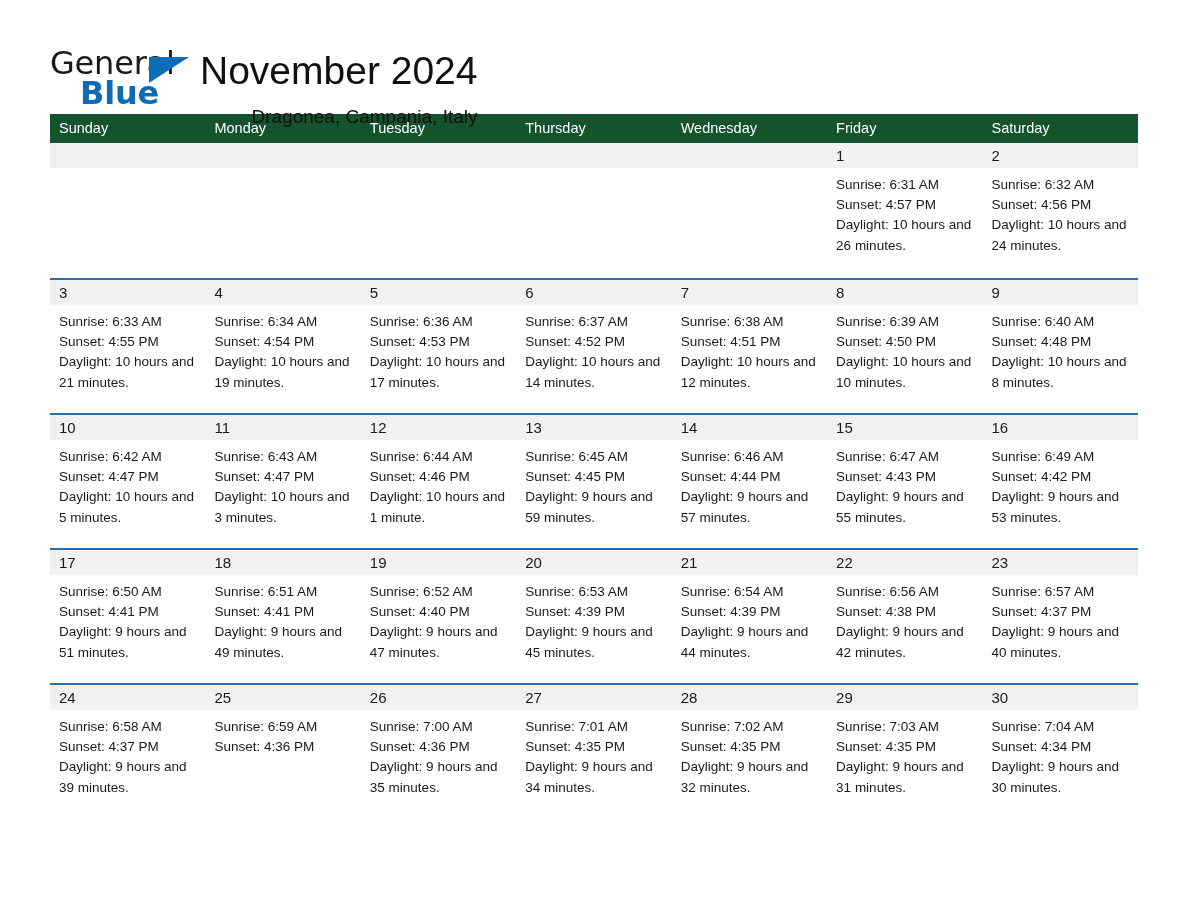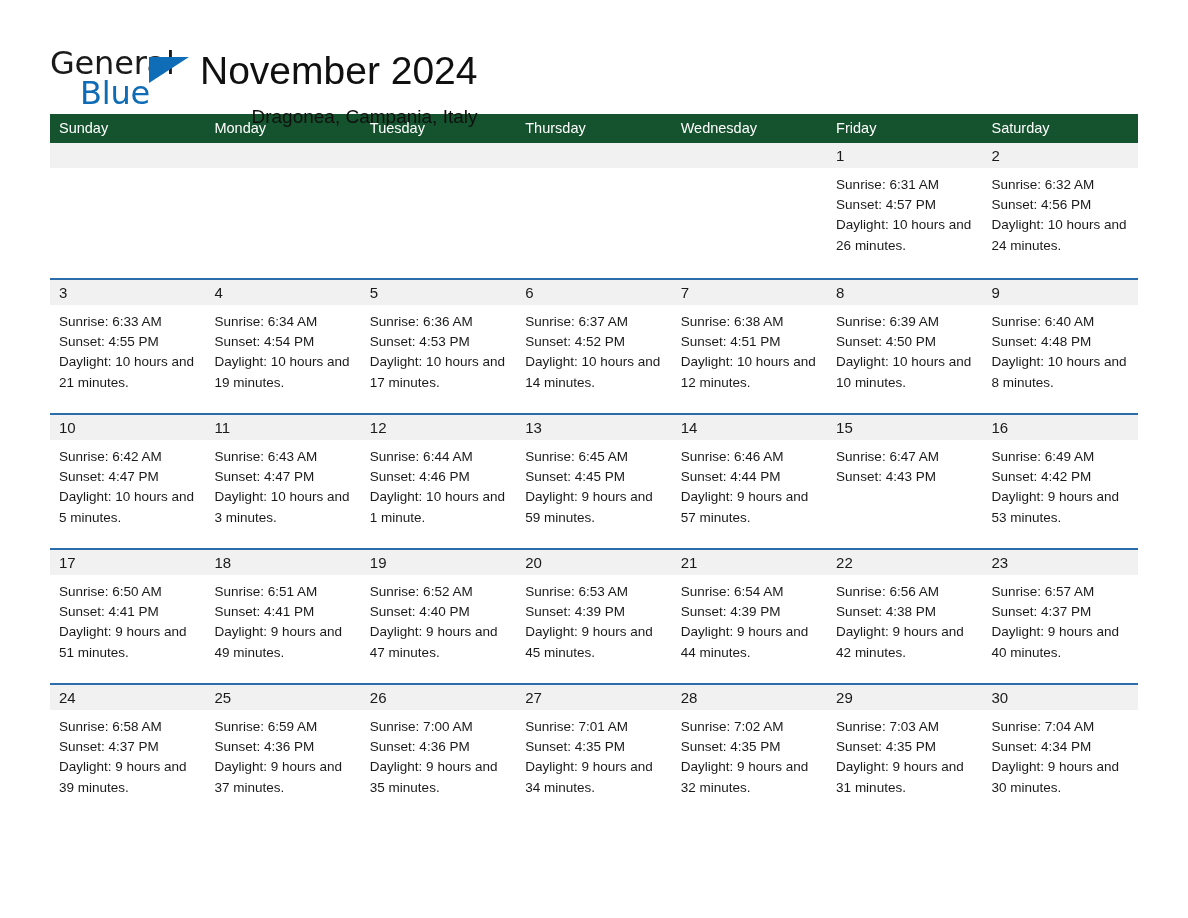--- a/index.html
+++ b/index.html
@@ -49,21 +49,21 @@
   }
   .logo-blue {
     position: absolute;
     left: 30px;
     top: 30px;
     font-size: 32px;
     line-height: 34px;
     letter-spacing: -0.2px;
     color: #0d6cb5;
     font-family: "DejaVu Sans", sans-serif;
-    font-weight: 400;
+    font-weight: 700;
   }
   .logo-flag {
     position: absolute;
     left: 99px;
     top: 11px;
     width: 0;
     height: 0;
     border-left: 40px solid #0f6cb6;
     border-bottom: 26px solid transparent;
   }
@@ -309,20 +309,21 @@
               <div>Sunrise: 6:46 AM</div>
               <div>Sunset: 4:44 PM</div>
               <div class="daylight-line">Daylight: 9 hours and 57 minutes.</div>
             </div>
           </div>
           <div class="day-cell">
             <div class="day-number-band">15</div>
             <div class="day-info">
               <div>Sunrise: 6:47 AM</div>
               <div>Sunset: 4:43 PM</div>
+              <div class="daylight-line">Daylight: 9 hours and 55 minutes.</div>
             </div>
           </div>
           <div class="day-cell">
             <div class="day-number-band">16</div>
             <div class="day-info">
               <div>Sunrise: 6:49 AM</div>
               <div>Sunset: 4:42 PM</div>
               <div class="daylight-line">Daylight: 9 hours and 53 minutes.</div>
             </div>
           </div>
@@ -392,21 +393,20 @@
               <div>Sunrise: 6:58 AM</div>
               <div>Sunset: 4:37 PM</div>
               <div class="daylight-line">Daylight: 9 hours and 39 minutes.</div>
             </div>
           </div>
           <div class="day-cell">
             <div class="day-number-band">25</div>
             <div class="day-info">
               <div>Sunrise: 6:59 AM</div>
               <div>Sunset: 4:36 PM</div>
-              <div class="daylight-line">Daylight: 9 hours and 37 minutes.</div>
             </div>
           </div>
           <div class="day-cell">
             <div class="day-number-band">26</div>
             <div class="day-info">
               <div>Sunrise: 7:00 AM</div>
               <div>Sunset: 4:36 PM</div>
               <div class="daylight-line">Daylight: 9 hours and 35 minutes.</div>
             </div>
           </div>

